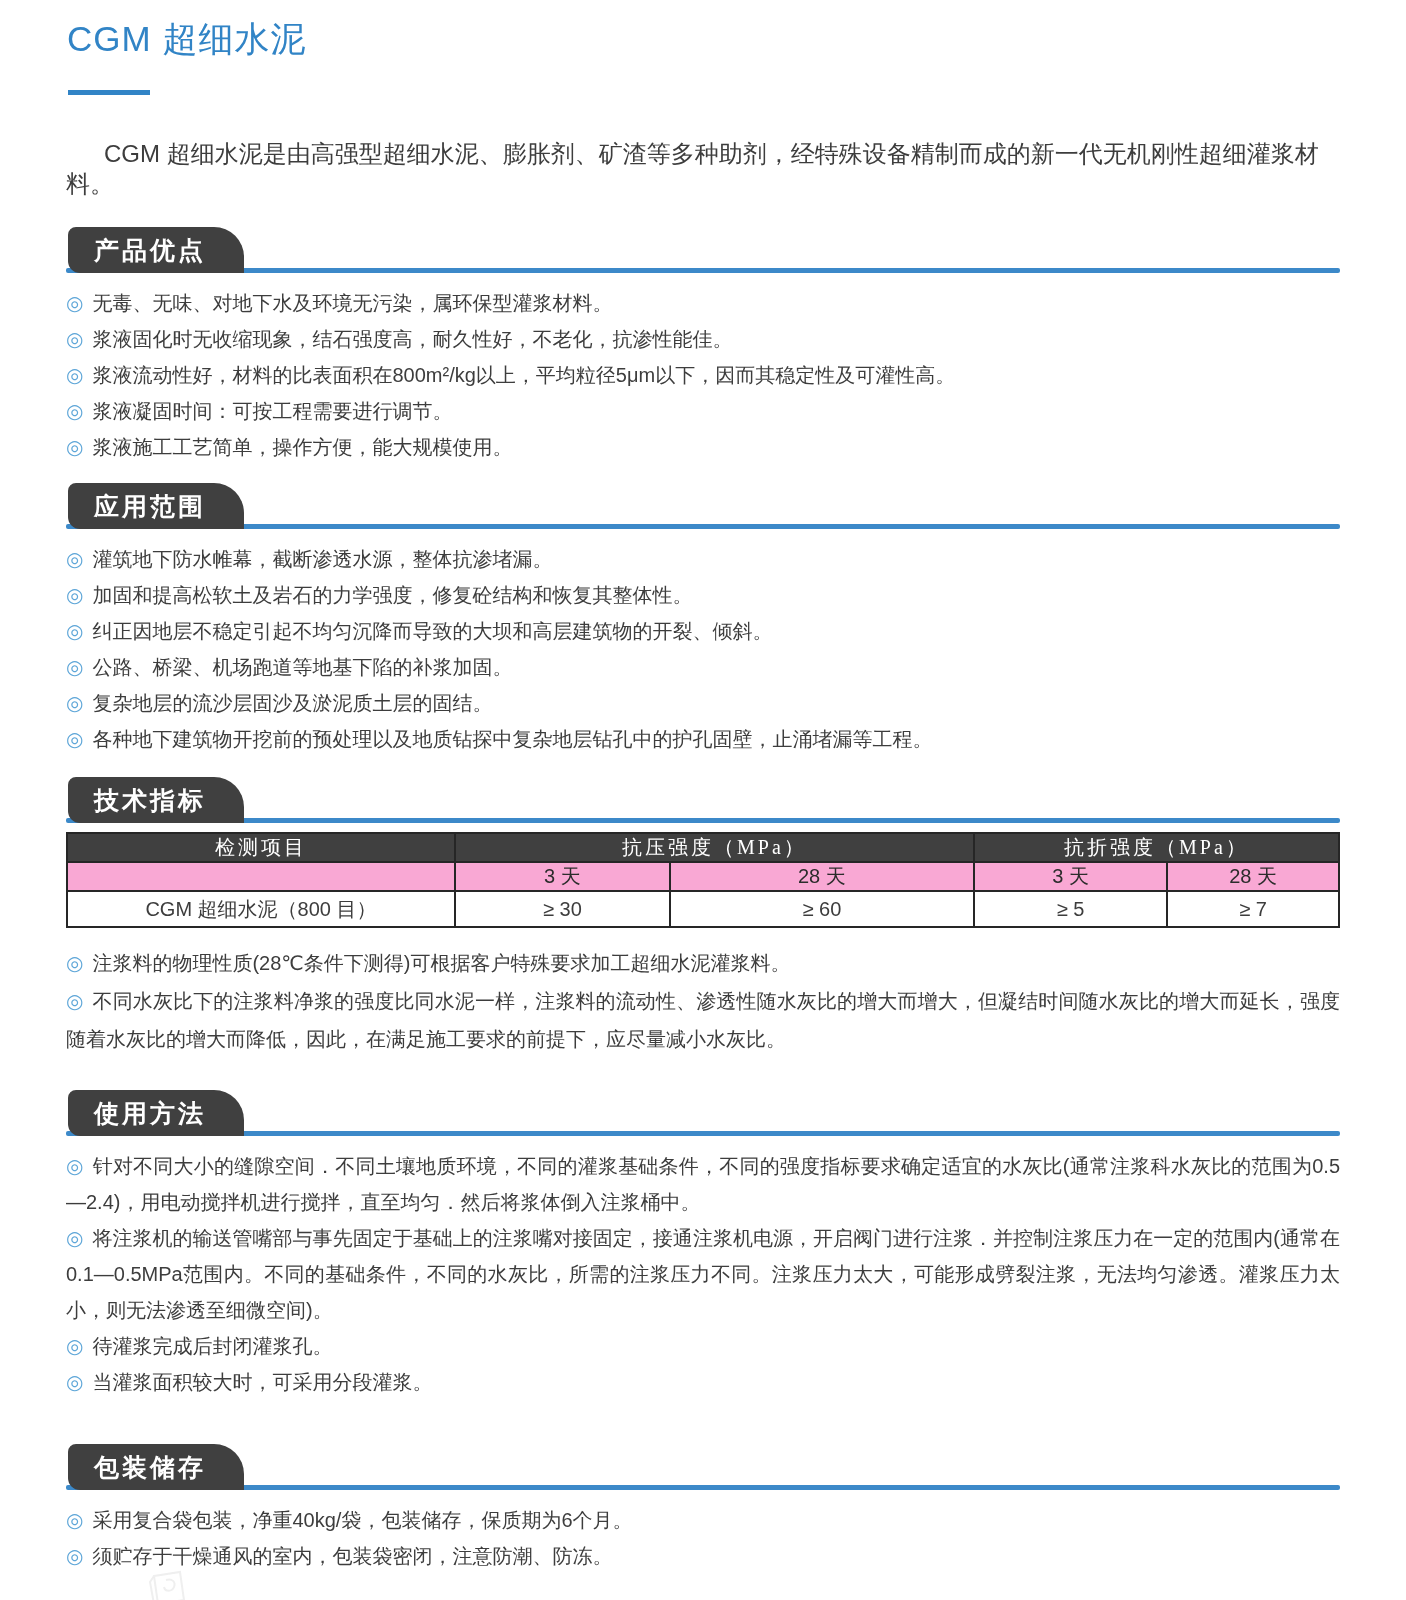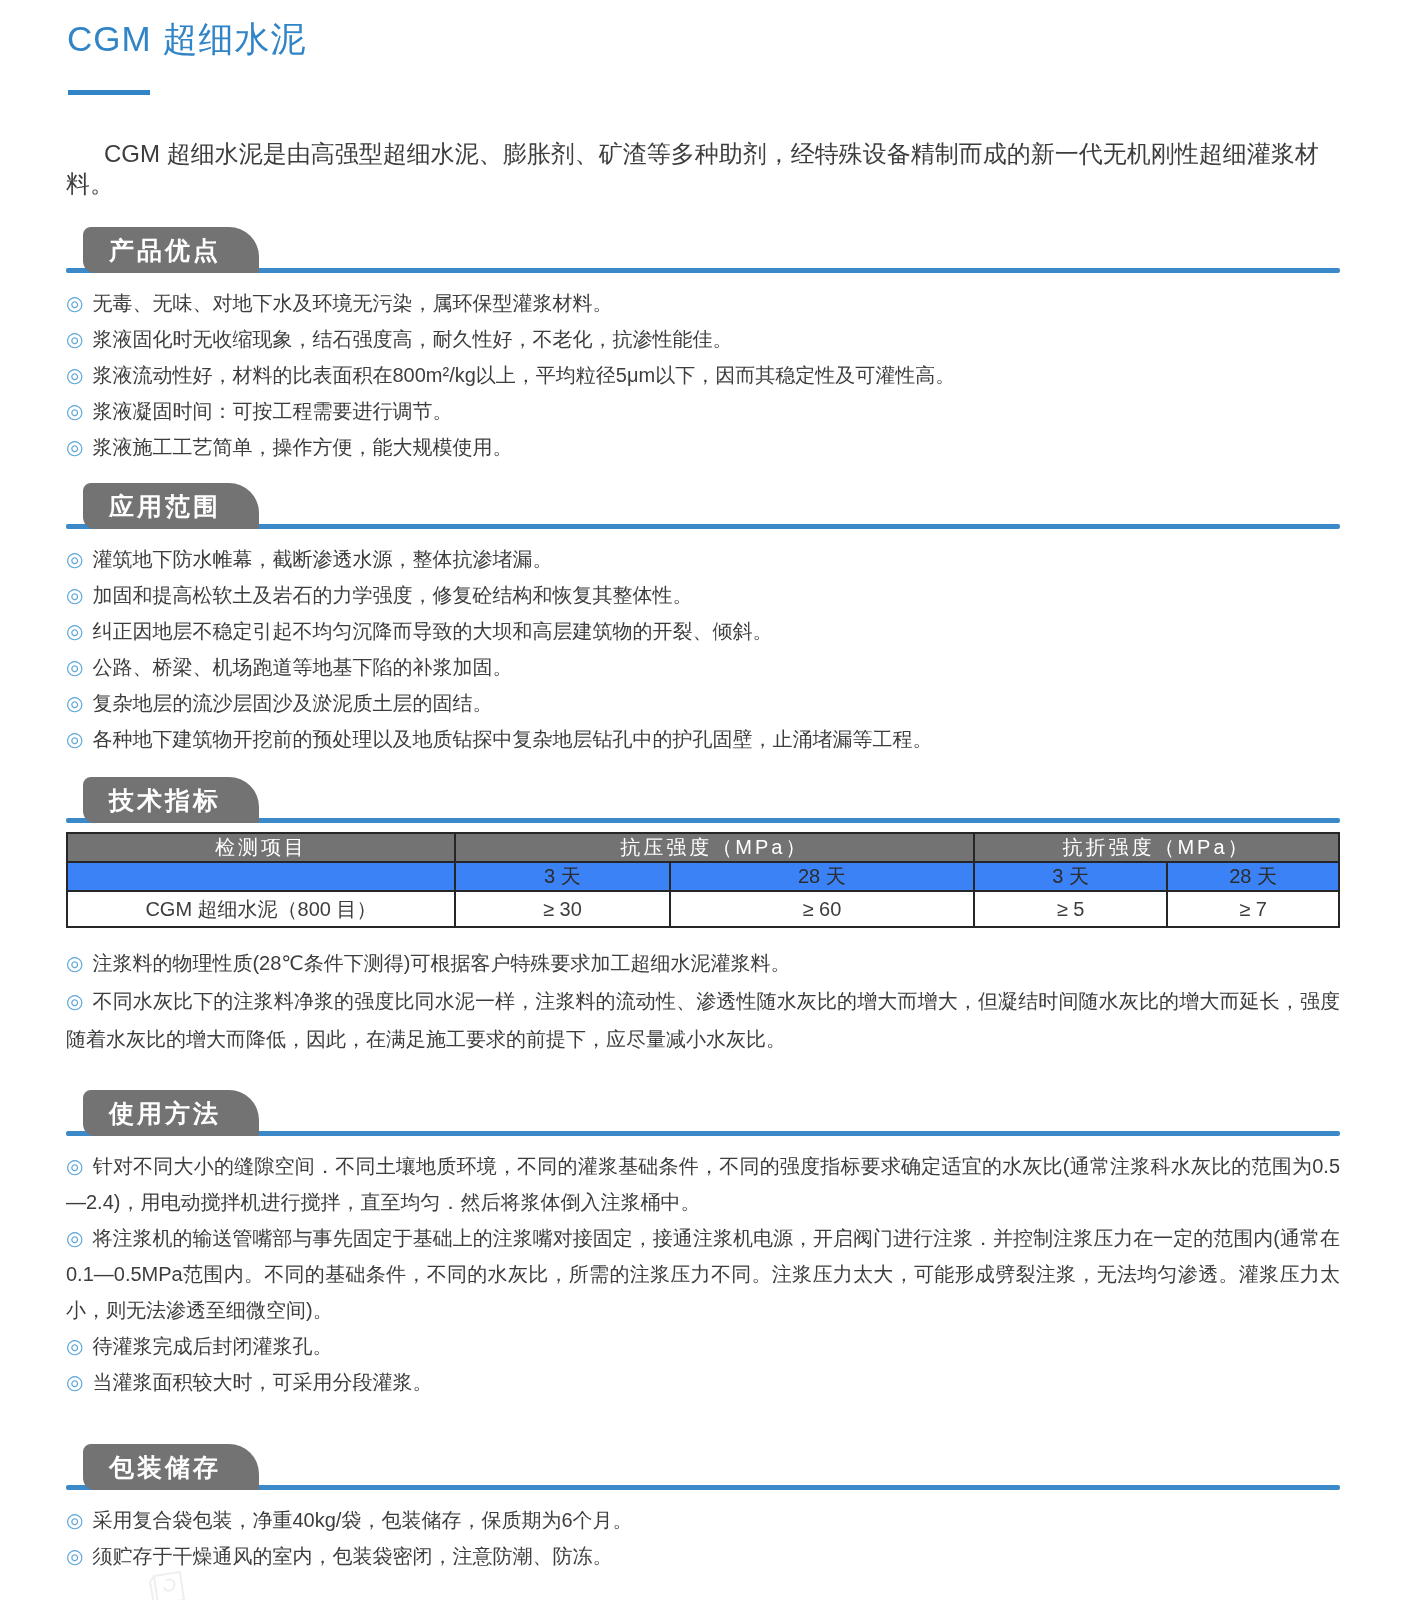--- a/index.html
+++ b/index.html
@@ -18,22 +18,22 @@
   .title-rule { margin-top: 27px; margin-left: 2px; width: 82px; height: 5px; background: #3184c6; }
 
   .intro {
     margin-top: 44px; font-size: 24px; line-height: 30px; color: #3d3d3d;
     text-indent: 38px;
   }
 
   .sec-head { position: relative; height: 46px; }
   .sec-rule { position: absolute; left: 0; right: 0; bottom: 0; height: 5px; background: #3c89c9; border-radius: 2px; }
   .sec-banner {
-    position: absolute; left: 17px; top: 0; height: 46px;
-    background: #737373; color: #ffffff;
+    position: absolute; left: 2px; top: 0; height: 46px;
+    background: #404040; color: #ffffff;
     font-size: 25px; font-weight: bold; letter-spacing: 3px;
     line-height: 46px; padding: 0 38px 0 26px;
     border-radius: 8px 30px 0 12px;
   }
   .mt-sec1 { margin-top: 28px; }
   .mt-sec2 { margin-top: 18px; }
   .mt-sec3 { margin-top: 20px; }
   .mt-sec4 { margin-top: 32px; }
   .mt-sec5 { margin-top: 44px; }
 
@@ -46,23 +46,23 @@
   }
 
   table.spec {
     width: 100%; border-collapse: collapse; margin-top: 9px;
     font-size: 20px; table-layout: fixed;
   }
   table.spec th, table.spec td {
     border: 2px solid #262626; text-align: center; vertical-align: middle;
     font-weight: normal; padding: 0;
   }
-  tr.t-head { background: #737373; color: #ffffff; height: 28px; }
+  tr.t-head { background: #404040; color: #ffffff; height: 28px; font-family: Liberation Serif, serif; }
   tr.t-head th { letter-spacing: 3px; }
-  tr.t-sub { background: #3b82f6; color: #2c2c2c; height: 28px; }
+  tr.t-sub { background: #f9a8d4; color: #2c2c2c; height: 28px; }
   tr.t-data { background: #ffffff; height: 36px; }
 
   ul.notes { list-style: none; margin-top: 16px; }
   ul.notes li { font-size: 20px; line-height: 38px; text-align: justify; }
 
   .bag-mark { position: absolute; left: 140px; top: 1570px; opacity: 0.55; }
 </style>
 </head>
 <body>
 

